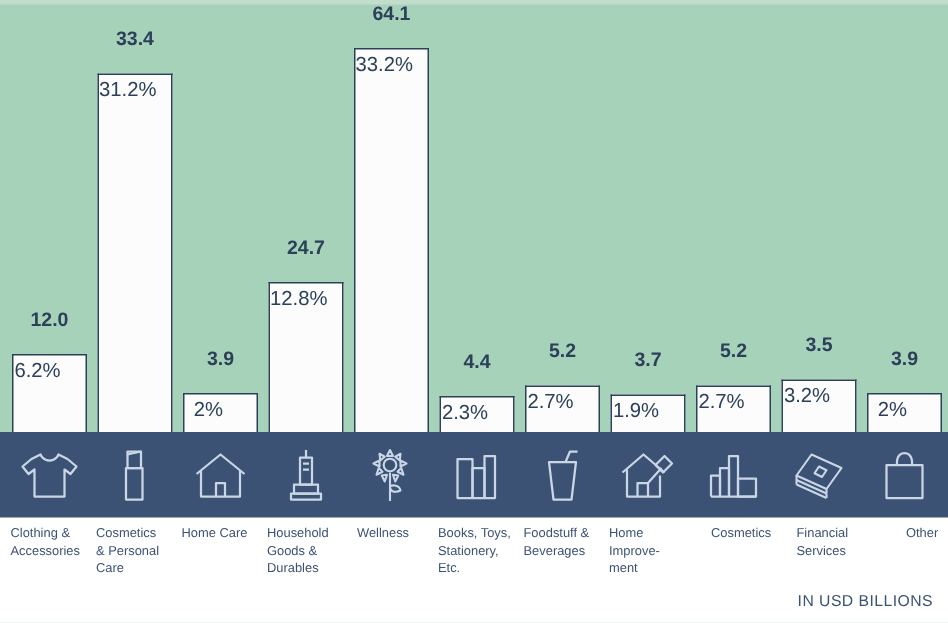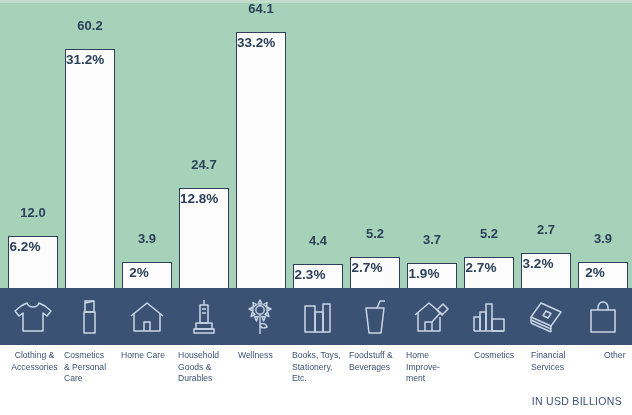--- a/index.html
+++ b/index.html
@@ -60,21 +60,21 @@
     background:#fbfcfb;
     border:1.4px solid #2c4159;
     border-bottom:none;
     height:100%;
   }
   .bar-pct {
     position:absolute;
     left:0; right:16px; top:2px;
     text-align:center;
     font-size:13.5px;
-    font-weight:bold;
+    font-weight:normal;
     color:#2c4159;
     line-height:16px;
     white-space:nowrap;
   }
   
   .icon-cell {
     position:absolute;
     top:288px;
     height:57px;
     display:flex;
@@ -115,21 +115,21 @@
   <div id="bars-layer">
 
     <div class="bar-group" style="left:8px; width:50px; height:52px;">
       <div class="bar-value">12.0</div>
       <div class="bar-rect">
         <div class="bar-pct">6.2%</div>
       </div>
     </div>
 
     <div class="bar-group" style="left:65px; width:50px; height:239px;">
-      <div class="bar-value">60.2</div>
+      <div class="bar-value">33.4</div>
       <div class="bar-rect">
         <div class="bar-pct">31.2%</div>
       </div>
     </div>
 
     <div class="bar-group" style="left:122px; width:50px; height:26px;">
       <div class="bar-value">3.9</div>
       <div class="bar-rect">
         <div class="bar-pct">2%</div>
       </div>
@@ -171,21 +171,21 @@
     </div>
 
     <div class="bar-group" style="left:464px; width:50px; height:31px;">
       <div class="bar-value">5.2</div>
       <div class="bar-rect">
         <div class="bar-pct">2.7%</div>
       </div>
     </div>
 
     <div class="bar-group" style="left:521px; width:50px; height:35px;">
-      <div class="bar-value">2.7</div>
+      <div class="bar-value">3.5</div>
       <div class="bar-rect">
         <div class="bar-pct">3.2%</div>
       </div>
     </div>
 
     <div class="bar-group" style="left:578px; width:50px; height:26px;">
       <div class="bar-value">3.9</div>
       <div class="bar-rect">
         <div class="bar-pct">2%</div>
       </div>
@@ -315,21 +315,21 @@
 
   <div class="icon-cell" style="left:578px; width:50px;">
     <span>
       <svg width="32" height="34" viewBox="0 0 32 34" fill="none" stroke="#c9d6e6" stroke-width="1.5" stroke-linejoin="round">
         <path d="M4 10 L28 10 L28 32 L4 32 Z"></path>
         <path d="M11 10 C11 10 10 2 16 2 C22 2 21 10 21 10"></path>
       </svg>
     </span>
   </div>
 
-  <div class="cat-label" style="left:7px; width:55px;text-align:center;">Clothing &amp;
+  <div class="cat-label" style="left:7px; width:55px;">Clothing &amp;
 Accessories</div>
   <div class="cat-label" style="left:64px; width:55px;">Cosmetics
 &amp; Personal
 Care</div>
   <div class="cat-label" style="left:121px; width:55px;">Home Care</div>
   <div class="cat-label" style="left:178px; width:55px;">Household
 Goods &amp;
 Durables</div>
   <div class="cat-label" style="left:238px; width:55px;">Wellness</div>
   <div class="cat-label" style="left:349px; width:56px;">Foodstuff &amp;

